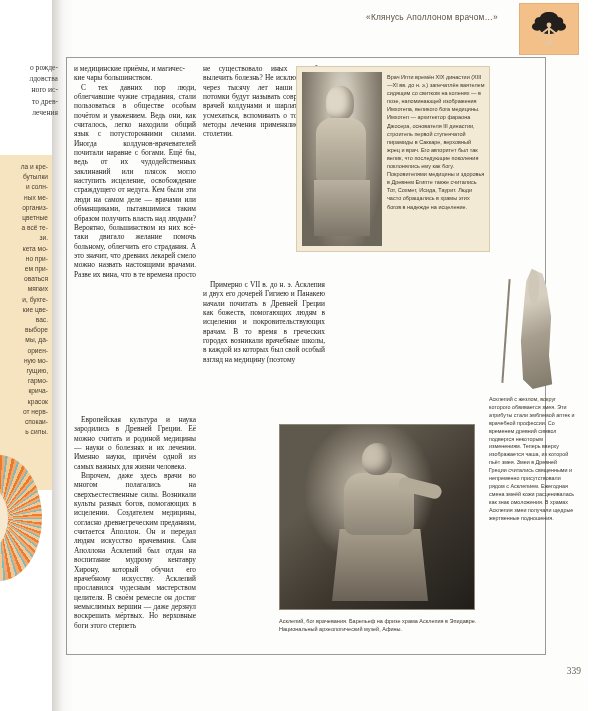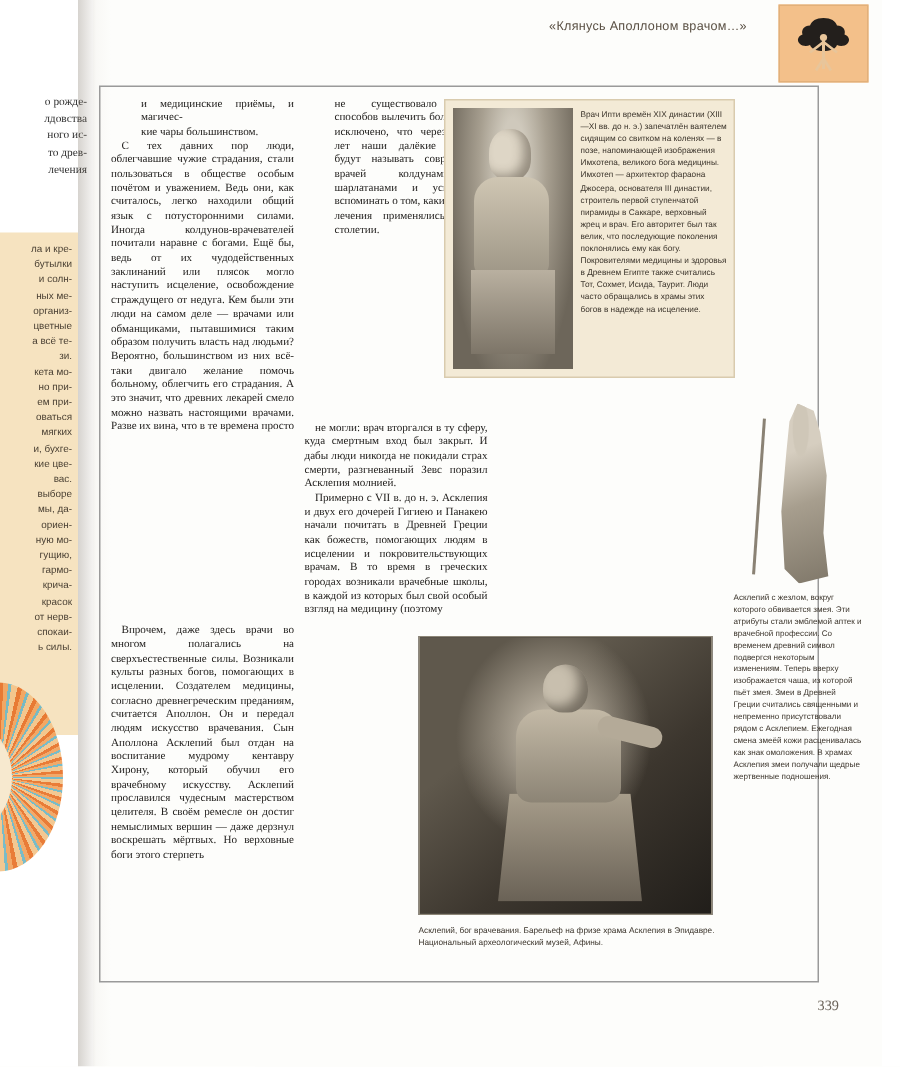--- a/index.html
+++ b/index.html
@@ -66,21 +66,21 @@
 
   
   .col{
     position:absolute;
     font-size:7.4px;line-height:9.35px;text-align:justify;
     color:#23211f;
     font-family:"Liberation Serif", serif;
     hyphens:manual;
   }
   .col p{margin:0;text-indent:7px;}
-  .col p.noind{text-indent:0;margin-left:20px;}
+  .col p.noind{text-indent:0;}
   #col-a{left:74px;top:64px;width:122px;}
   #col-b{left:203px;top:64px;width:122px;}
 
   .section-title{
     position:absolute;left:74px;top:395px;width:180px;
     font-size:11px;letter-spacing:1.1px;color:#1d1b1a;
     font-family:"Liberation Serif", serif;
   }
   #col-c{left:74px;top:415px;width:122px;}
   #col-d{left:203px;top:280px;width:122px;}
@@ -164,21 +164,21 @@
     position:absolute;left:118px;top:56px;width:44px;height:14px;border-radius:7px;
     background:#b4aa98;transform:rotate(14deg);
   }
   .cap-relief{
     position:absolute;left:279px;top:617px;width:210px;
     font-size:5.5px;line-height:8.2px;color:#3a332a;
     font-family:"Liberation Sans", sans-serif;
   }
 
   .page-number{
-    position:absolute;left:545px;top:666px;width:36px;text-align:left;
+    position:absolute;left:545px;top:666px;width:36px;text-align:right;
     font-size:9.5px;color:#6a6258;font-family:"Liberation Serif", serif;
   }
 
   .right-edge{position:absolute;left:588px;top:0;width:12px;height:711px;background:#ffffff;}
 </style>
 </head>
 <body>
 
 <div class="page">
 
@@ -238,25 +238,25 @@
     <p class="noind">кие чары большинством.</p>
     <p>С тех давних пор люди, облегчавшие чужие страдания, стали пользоваться в обществе особым почётом и уважением. Ведь они, как считалось, легко находили общий язык с потусторонними силами. Иногда колдунов-врачевателей почитали наравне с богами. Ещё бы, ведь от их чудодейственных заклинаний или плясок могло наступить исцеление, освобождение страждущего от недуга. Кем были эти люди на самом деле — врачами или обманщиками, пытавшимися таким образом получить власть над людьми? Вероятно, большинством из них всё-таки двигало желание помочь больному, облегчить его страдания. А это значит, что древних лекарей смело можно назвать настоящими врачами. Разве их вина, что в те времена просто</p>
   </div>
 
   <div class="col" id="col-b">
       <p class="noind">не существовало иных способов вылечить болезнь? Не исключено, что через тысячу лет наши далёкие потомки будут называть современных врачей колдунами и шарлатанами и усмехаться, вспоминать о том, какие методы лечения применялись в XX столетии.</p>
     </div>
 
 
   <div class="col" id="col-c">
+    <p>Европейская культура и наука зародились в Древней Греции. Её можно считать и родиной медицины — науки о болезнях и их лечении. Именно науки, причём одной из самых важных для жизни человека.</p>
     <p>Впрочем, даже здесь врачи во многом полагались на сверхъестественные силы. Возникали культы разных богов, помогающих в исцелении. Создателем медицины, согласно древнегреческим преданиям, считается Аполлон. Он и передал людям искусство врачевания. Сын Аполлона Асклепий был отдан на воспитание мудрому кентавру Хирону, который обучил его врачебному искусству. Асклепий прославился чудесным мастерством целителя. В своём ремесле он достиг немыслимых вершин — даже дерзнул воскрешать мёртвых. Но верховные боги этого стерпеть</p>
   </div>
 
   <div class="col" id="col-d">
-    <p>не могли: врач вторгался в ту сферу, куда смертным вход был закрыт. И дабы люди никогда не покидали страх смерти, разгневанный Зевс поразил Асклепия молнией.</p>
     <p>Примерно с VII в. до н. э. Асклепия и двух его дочерей Гигиею и Панакею начали почитать в Древней Греции как божеств, помогающих людям в исцелении и покровительствующих врачам. В то время в греческих городах возникали врачебные школы, в каждой из которых был свой особый взгляд на медицину (поэтому</p>
   </div>
 
   <div class="fig-egypt">
     <div class="photo">
       <div class="statue-head"></div>
       <div class="statue-body"></div>
       <div class="statue-legs"></div>
     </div>
     <div class="cap-egypt">Врач Ипти времён XIX династии (XIII—XI вв. до н. э.) запечатлён ваятелем сидящим со свитком на коленях — в позе, напоминающей изображения Имхотепа, великого бога медицины. Имхотеп — архитектор фараона Джосера, основателя III династии, строитель первой ступенчатой пирамиды в Саккаре, верховный жрец и врач. Его авторитет был так велик, что последующие поколения поклонялись ему как богу. Покровителями медицины и здоровья в Древнем Египте также считались Тот, Сохмет, Исида, Таурит. Люди часто обращались в храмы этих богов в надежде на исцеление.</div>

